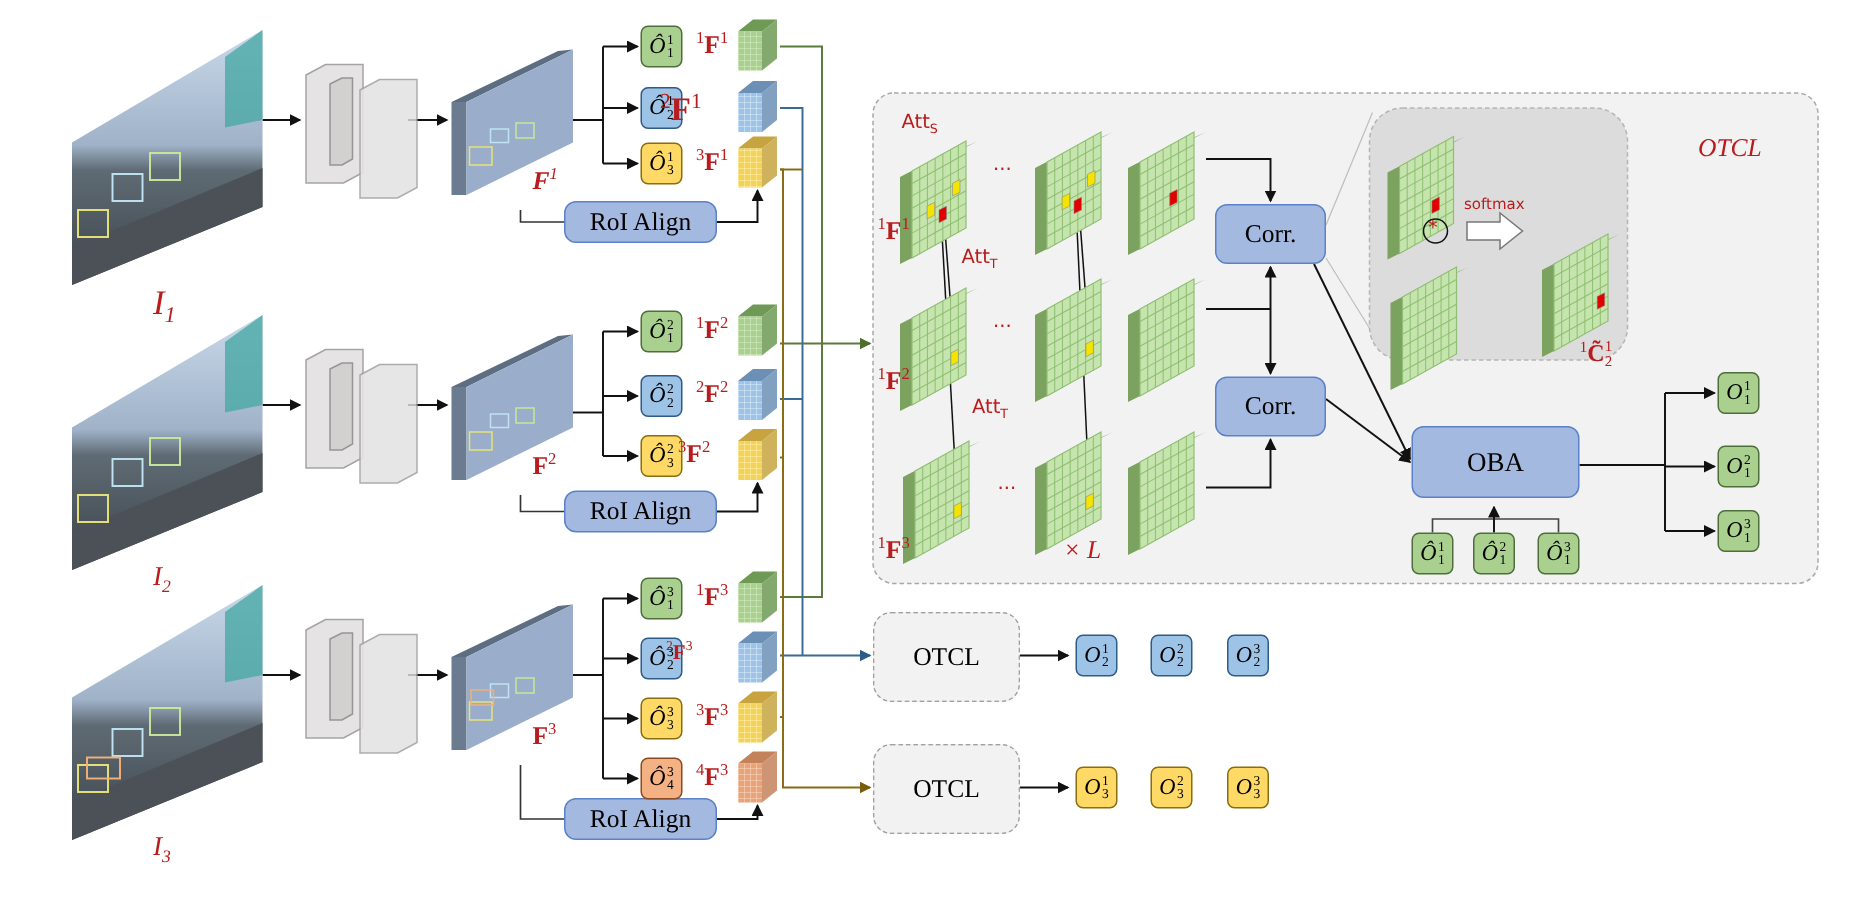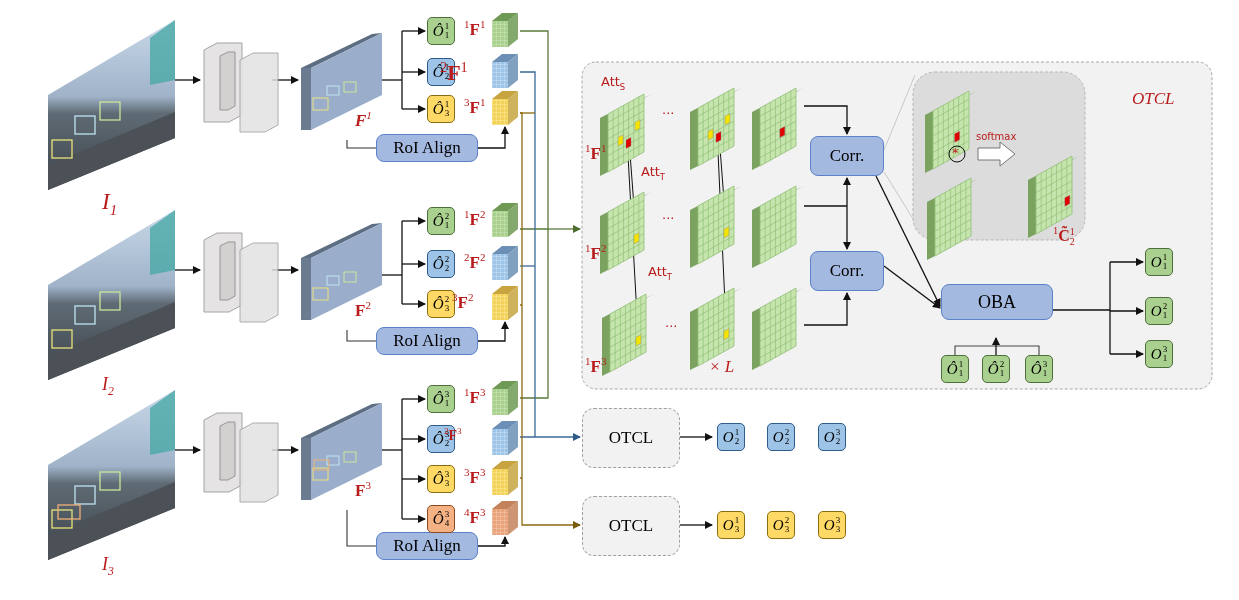--- a/index.html
+++ b/index.html
@@ -581,21 +581,21 @@
       </div>
       <div class="box blue-box" style="left: 810px; top: 251px; width: 74px; height: 40px;">
         <span>Corr.</span>
       </div>
       <div class="lbl sans" style="left: 952px; top: 146px; font-size: 13px;"><span>*</span></div>
       <div class="lbl sans" style="left: 976px; top: 132px; font-size: 10px;"><span>softmax</span></div>
       <div class="lbl serif" style="left: 1053px; top: 196px; font-size: 16px; margin-top: 31px;"><sup>1</sup><span style="font-weight: bold;">C̃</span><span style="display: inline-flex; flex-direction: column; font-size: 10px; line-height: 10px; vertical-align: middle;">
           <span>1</span>
           <span>2</span>
         </span></div>
-      <div class="box blue-box" style="left: 941px; top: 284px; width: 112px; height: 36px; font-size: 18px;">
+      <div class="box blue-box" style="left: 941px; top: 284px; width: 112px; height: 48px; font-size: 18px;">
         <span>OBA</span>
       </div>
       <div class="tok g" style="left: 941px; top: 355px;">
         <span>Ô</span>
         <span class="stack">
           <span>1</span>
           <span>1</span>
         </span>
       </div>
       <div class="tok g" style="left: 982px; top: 355px;">

